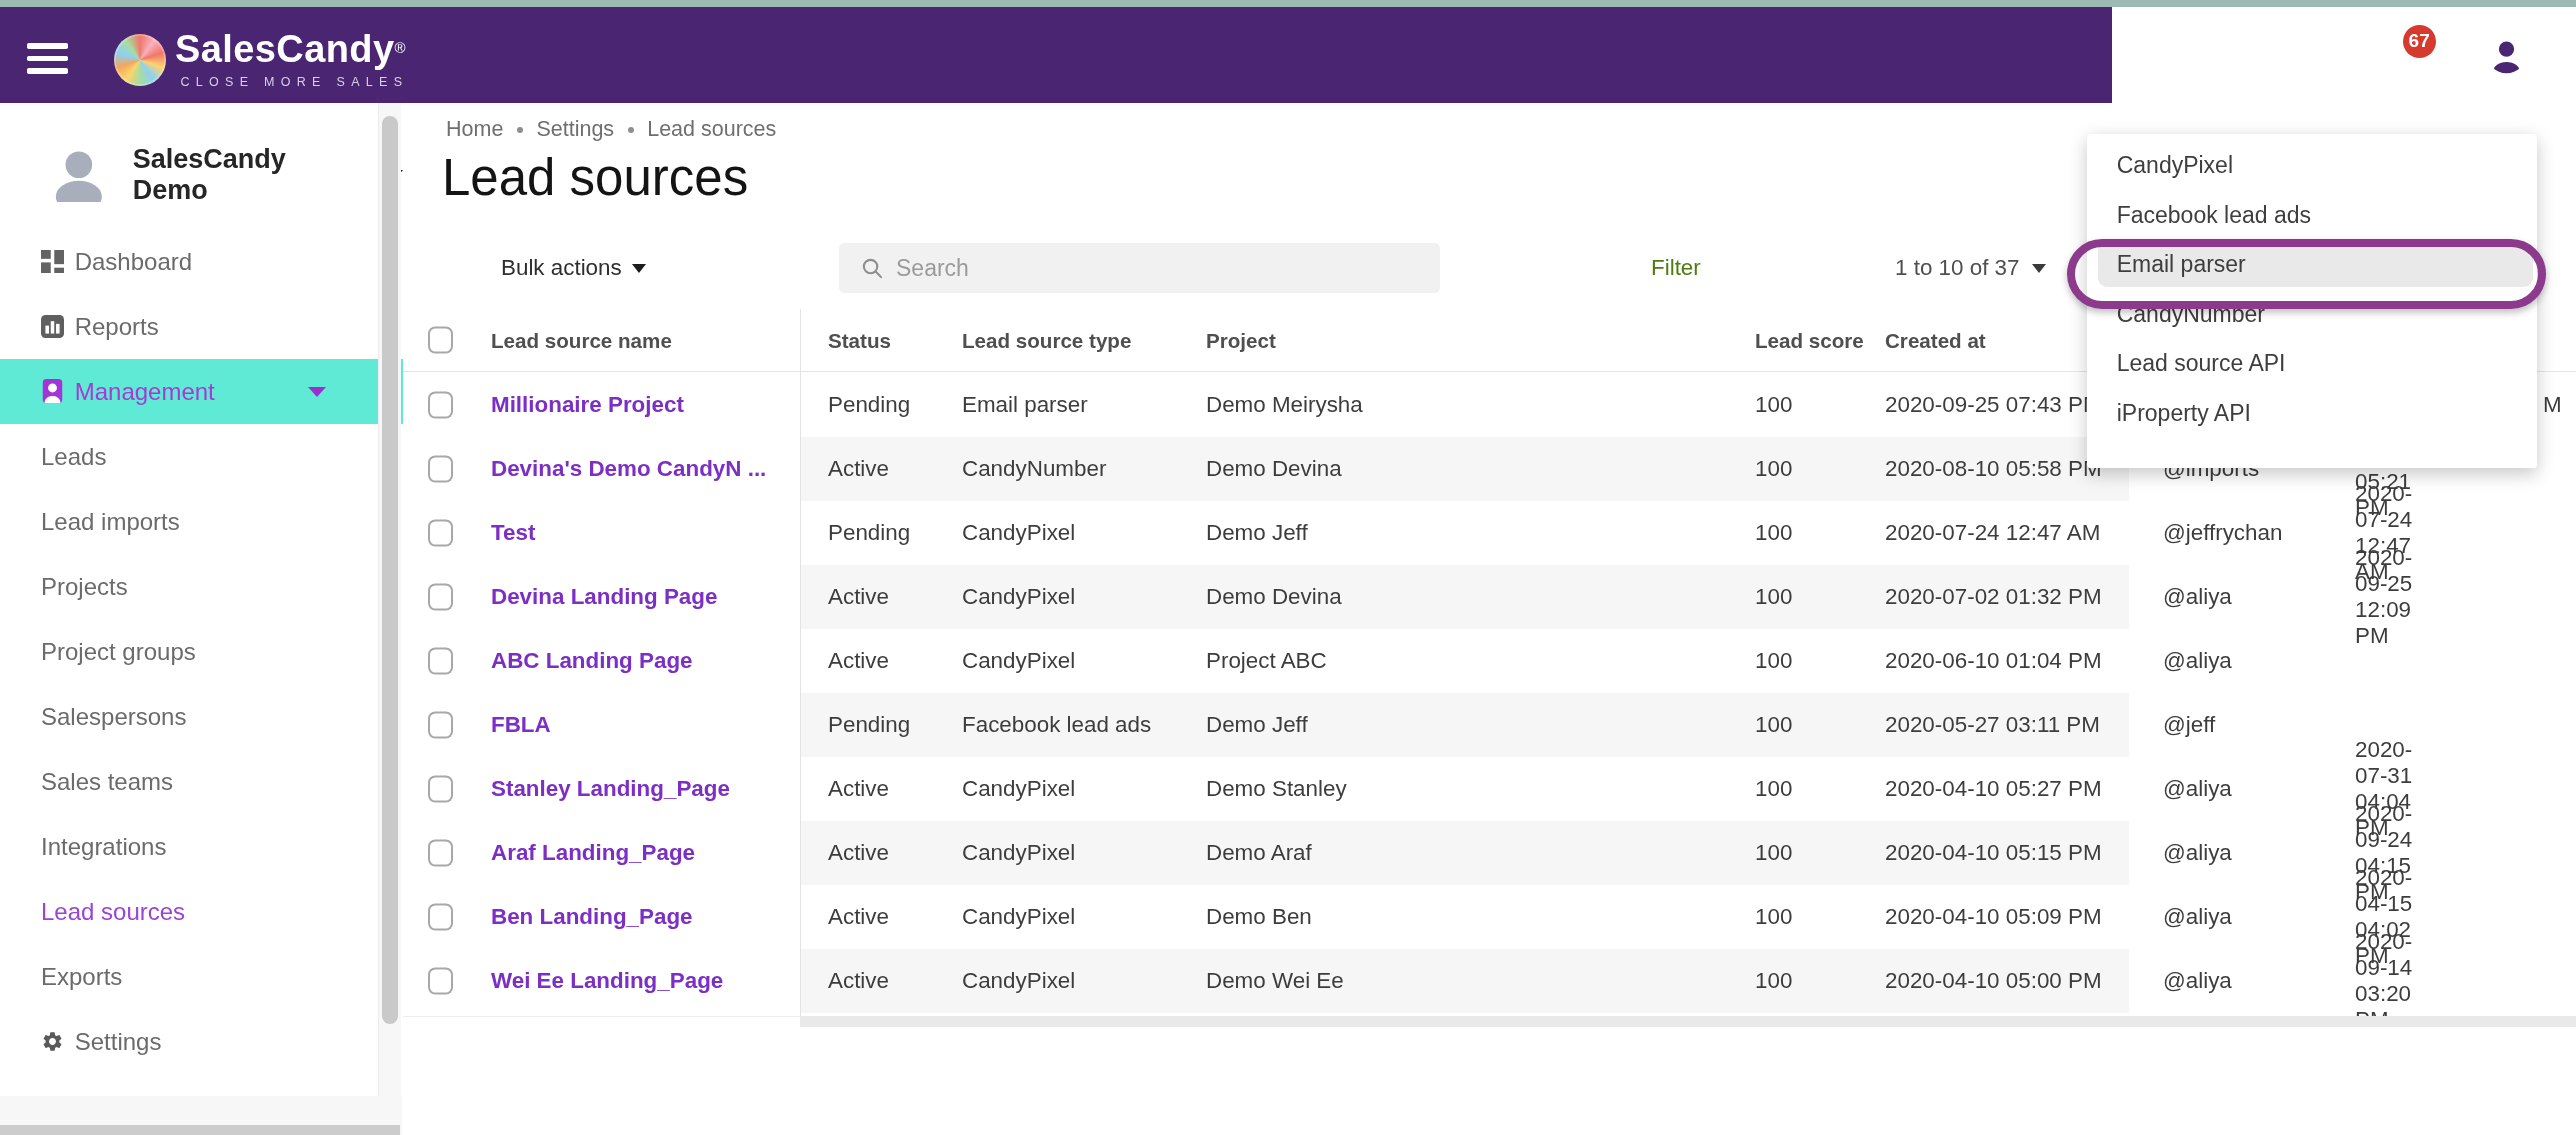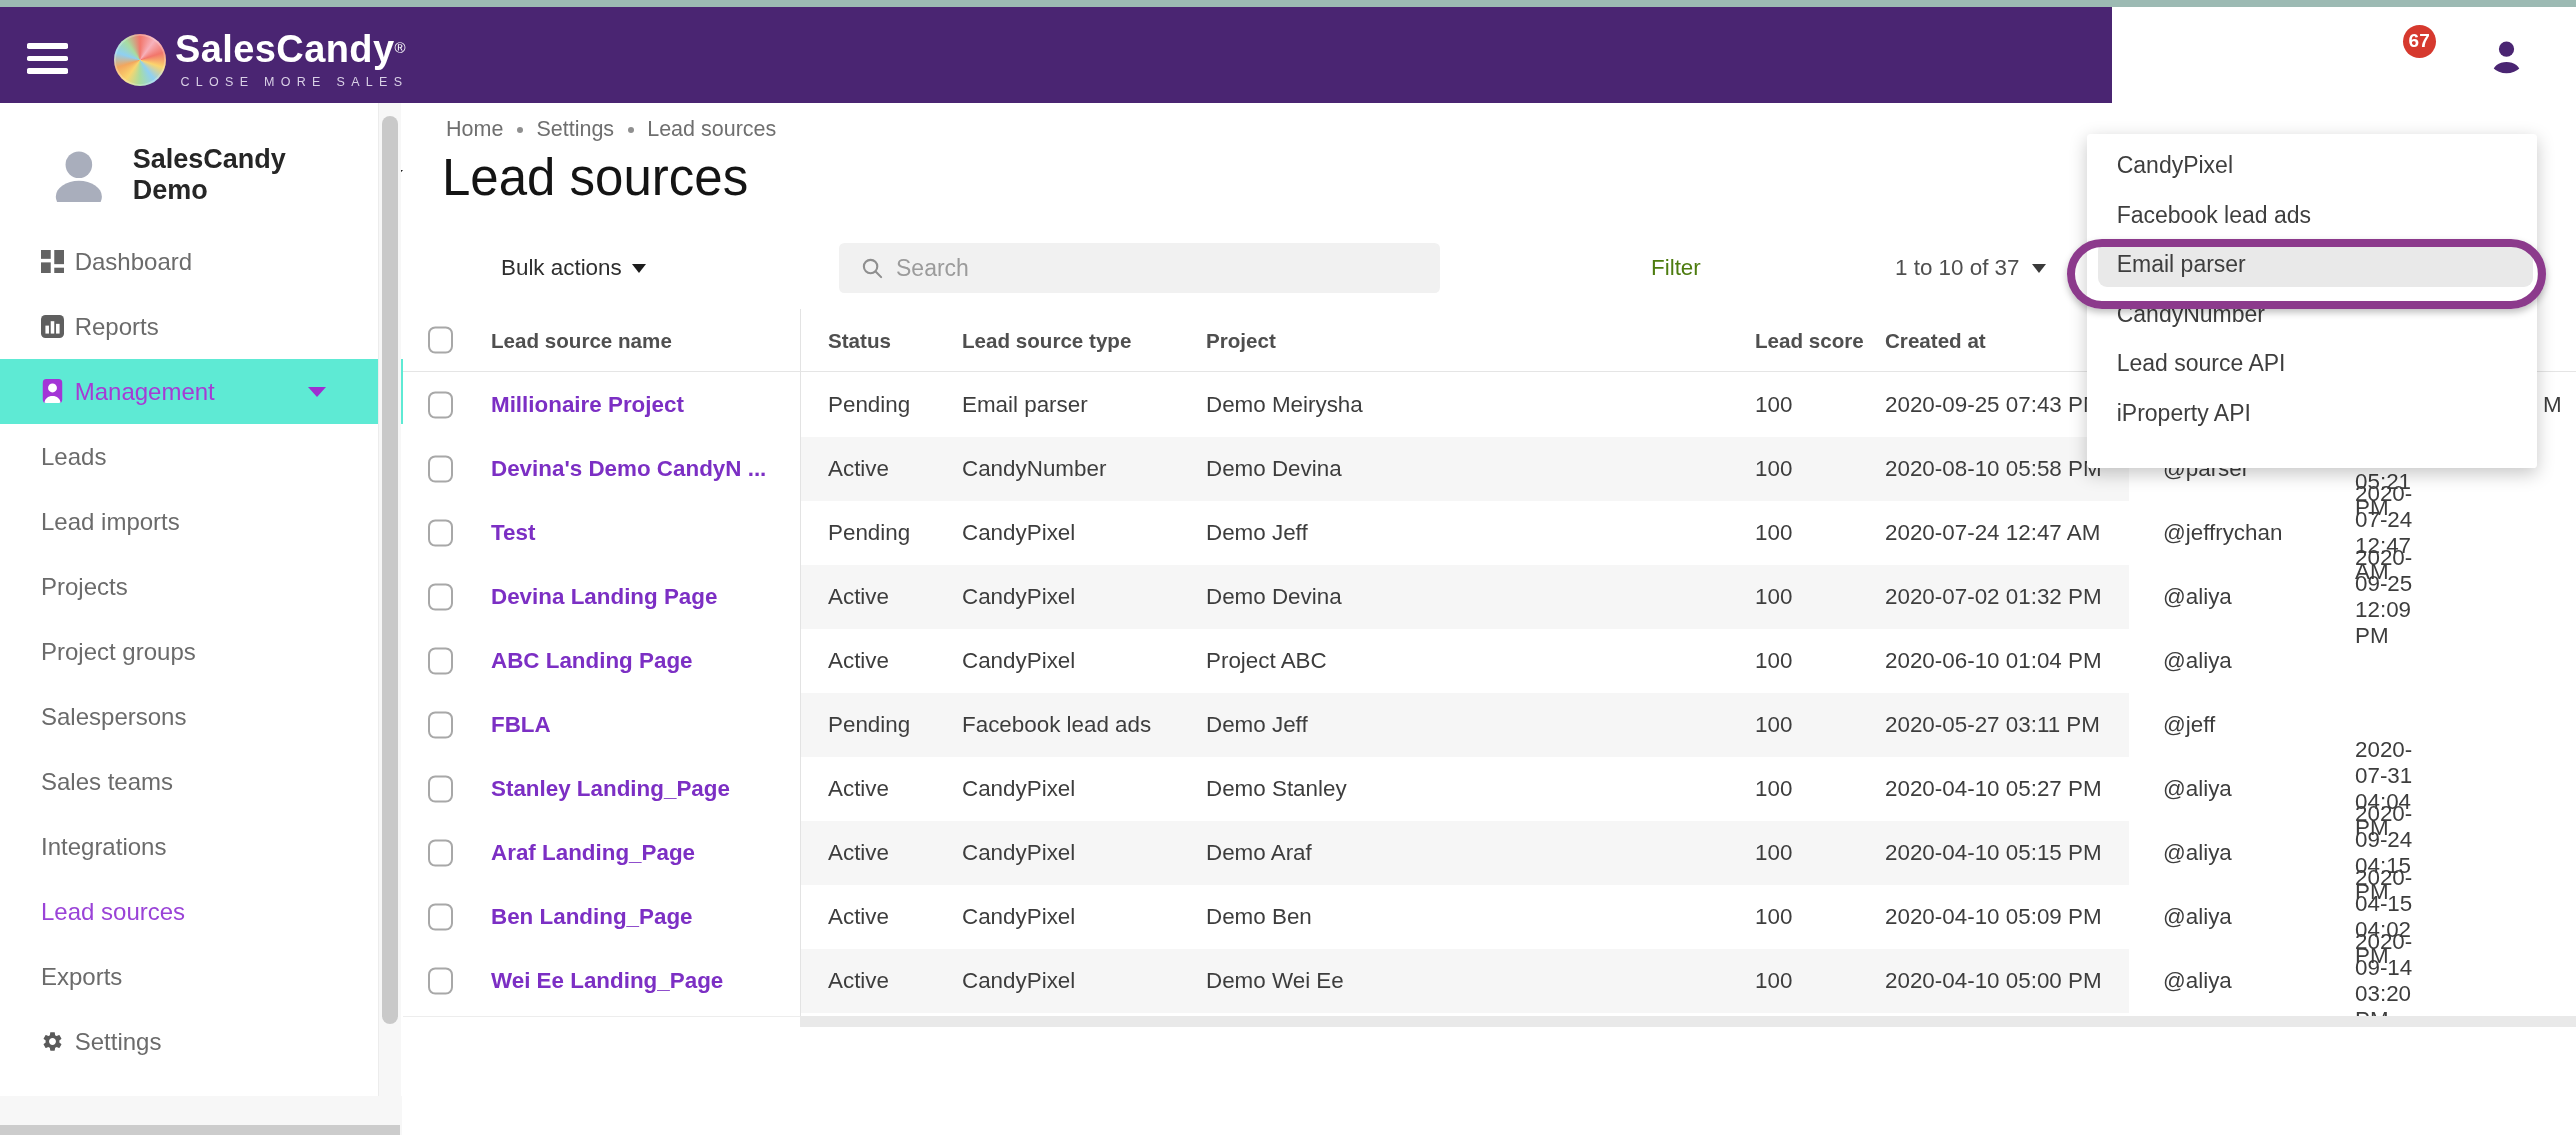--- a/index.html
+++ b/index.html
@@ -276,21 +276,21 @@
           </div>
           <div class="trow">
             <div class="stripe"></div>
             <div class="checkbox"></div>
             <div class="cell name" style="left: 88px;">Devina's Demo CandyN ...</div>
             <div class="cell" style="left: 425px;">Active</div>
             <div class="cell" style="left: 559px;">CandyNumber</div>
             <div class="cell" style="left: 803px;">Demo Devina</div>
             <div class="cell" style="left: 1352px;">100</div>
             <div class="cell" style="left: 1482px;">2020-08-10 05:58 PM</div>
-            <div class="cell" style="left: 1760px;">@parser</div>
+            <div class="cell" style="left: 1760px;">@imports</div>
             <div class="cell" style="left: 1952px;">2020-09-24 05:21 PM</div>
           </div>
           <div class="trow">
             <div class="checkbox"></div>
             <div class="cell name" style="left: 88px;">Test</div>
             <div class="cell" style="left: 425px;">Pending</div>
             <div class="cell" style="left: 559px;">CandyPixel</div>
             <div class="cell" style="left: 803px;">Demo Jeff</div>
             <div class="cell" style="left: 1352px;">100</div>
             <div class="cell" style="left: 1482px;">2020-07-24 12:47 AM</div>

